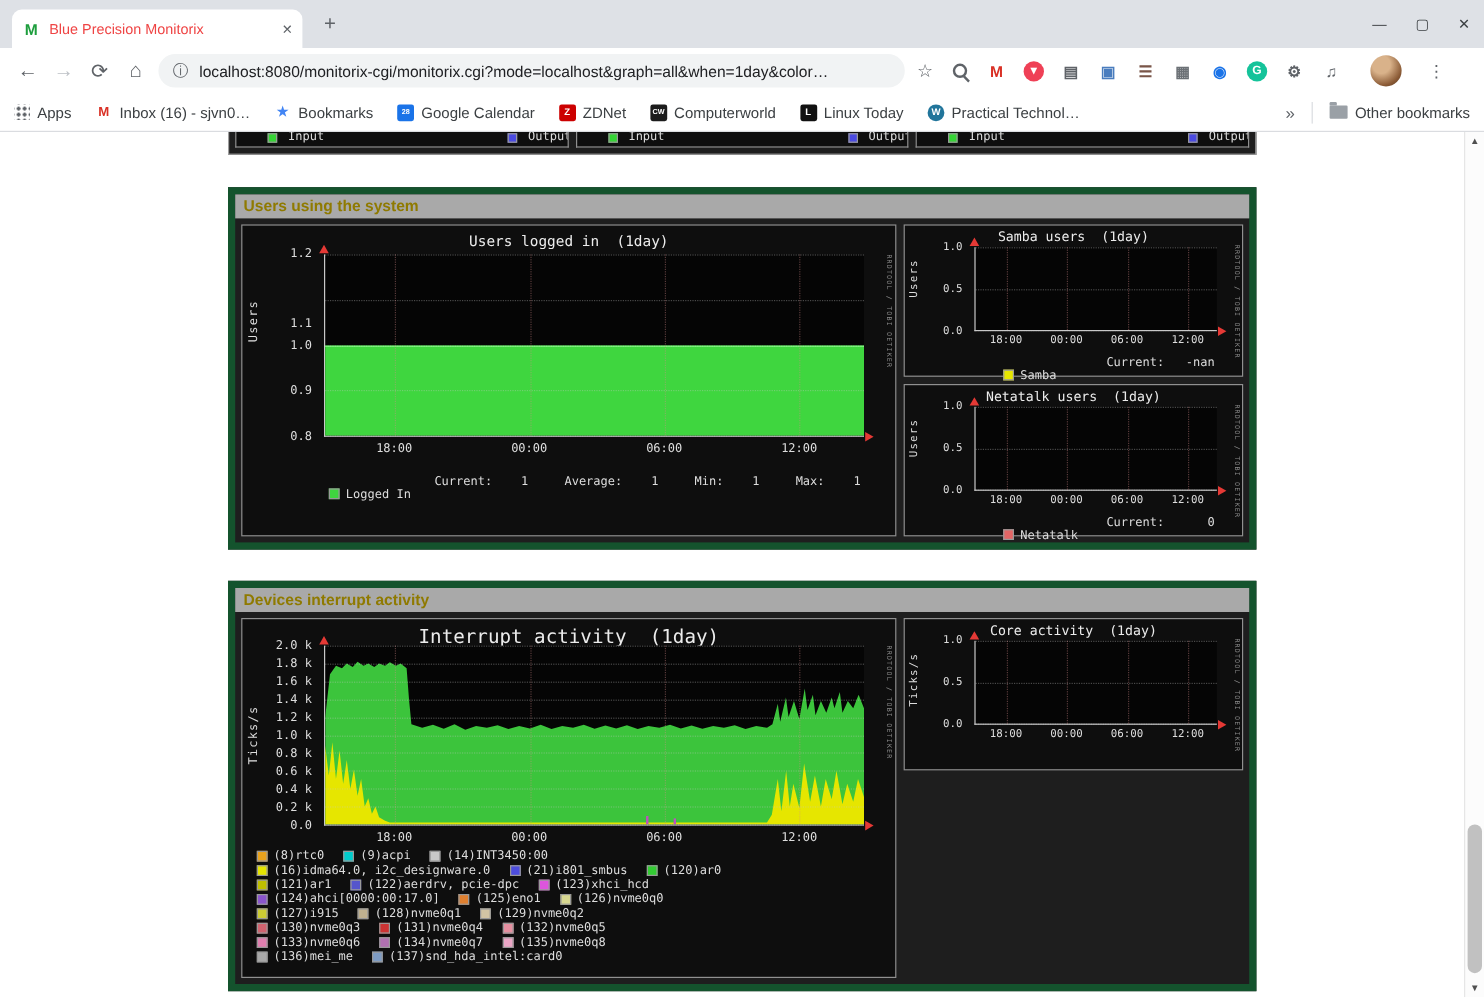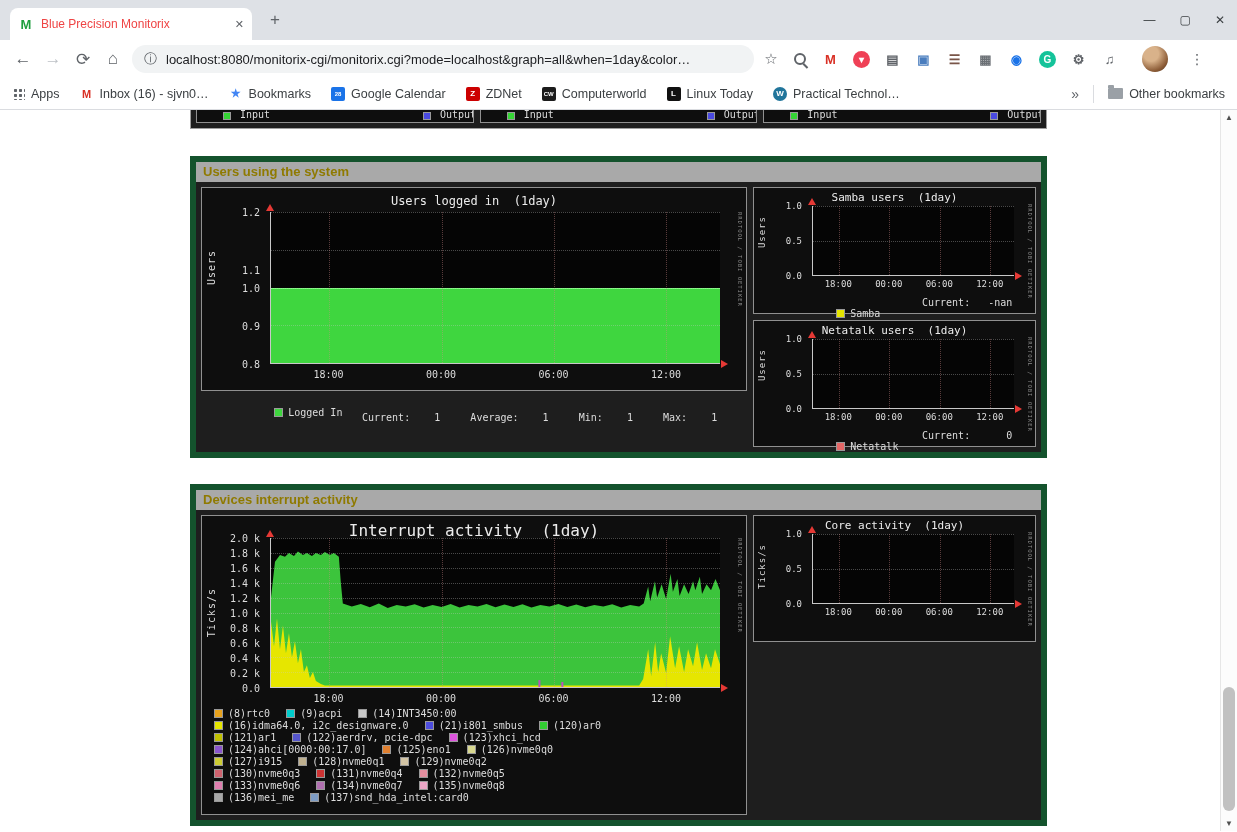--- a/index.html
+++ b/index.html
@@ -36,21 +36,21 @@
   .bm-spacer{flex:1}
   .overflow-ch{color:#5F6368;font-size:14px;margin-right:14px}
   .bm-sep{width:1px;height:18px;background:#DADCE0;margin-right:14px}
   .folder{width:15px;height:11px;background:#9AA0A6;border-radius:1px;position:relative;flex:0 0 auto}
   .folder::before{content:"";position:absolute;top:-3px;left:0;width:6px;height:3px;background:#9AA0A6;border-radius:1px 1px 0 0}
   
   .content{position:relative;height:721px;background:#fff;overflow:hidden}
   .monx{width:857px;margin:0 auto}
   .partial-wrap{background:#1E1E1E;border:1px solid #9E9E9E;border-top:none;padding:0 5px 5px;display:flex;gap:6px}
   .partial-panel{flex:1;height:13px;background:#0E0E0E;border:1px solid #909090;border-top:none;position:relative;overflow:hidden;font-family:"DejaVu Sans Mono",monospace;font-size:10px;color:#DDD}
-  .pleg{position:absolute;top:-1px;display:flex;align-items:flex-end;gap:4px}
+  .pleg{position:absolute;top:-1px;display:flex;align-items:center;gap:4px}
   .section{width:857px;margin:0 auto;border:6px solid #14532d;background:#1E1E1E}
   .sec-users{margin-top:27px}
   .sec-int{margin-top:26px}
   .section-header{height:20px;background:#A9A9A9;color:#8F7A00;font-weight:bold;font-size:13px;line-height:20px;padding-left:7px}
   .section-body{padding:5px;display:flex;gap:6px}
   .rcol{flex:1;display:flex;flex-direction:column;gap:6px}
   .filler{flex:1}
   
   .panel{position:relative;background:#0E0E0E;border:1px solid #909090;font-family:"DejaVu Sans Mono",monospace;color:#DDD}
   .gtitle{position:absolute;left:0;width:100%;text-align:center;color:#ECECEC;white-space:pre}
@@ -64,29 +64,29 @@
   .xticks{position:absolute}
   .xticks span{position:absolute;transform:translateX(-50%)}
   .ylabel{position:absolute;writing-mode:vertical-rl;transform:rotate(180deg);font-size:10px;color:#DDD;letter-spacing:1px}
   .wm{position:absolute;writing-mode:vertical-rl;font-size:5.5px;color:#8C8C8C;letter-spacing:1px}
   .sw{display:inline-block;width:9px;height:9px;border:1px solid #999;margin-right:5px;vertical-align:-1px}
   .area-users{position:absolute;left:0;right:0;bottom:0;height:50%;border-top:1px solid #7CFF7C}
   .legend-line{position:absolute;font-size:10px;white-space:pre}
   .lrow{display:flex;gap:16px;height:12px;align-items:center}
   .li{display:flex;align-items:center;font-size:10px;white-space:pre}
   
-  #g-users{width:546px;height:204px}
+  #g-users{width:546px;height:260px}
   #g-users .gtitle{top:6px;font-size:12px}
   #g-users .plot{left:68px;top:24px;width:450px;height:152px}
   #g-users .yticks{left:0;top:24px;width:63px;height:152px;font-size:10px}
   #g-users .xticks{left:68px;top:181px;width:450px;font-size:10px}
   #g-users .ylabel{left:4px;top:62px}
   #g-users .wm{right:3px;top:24px}
   #g-users .legend-line{left:12px;top:208px}
-  #g-users .ustats{position:absolute;left:148px;top:16px;white-space:pre}
+  #g-users .ustats{position:absolute;left:148px;top:0;white-space:pre}
   
   #g-int{width:546px;height:300px}
   #g-int .gtitle{top:5px;font-size:16px}
   #g-int .plot{left:68px;top:22px;width:450px;height:150px}
   #g-int .yticks{left:0;top:22px;width:63px;height:150px;font-size:10px}
   #g-int .xticks{left:68px;top:177px;width:450px;font-size:10px}
   #g-int .ylabel{left:4px;top:72px}
   #g-int .wm{right:3px;top:22px}
   #g-int .legend-rows{position:absolute;left:12px;top:191px}
   

